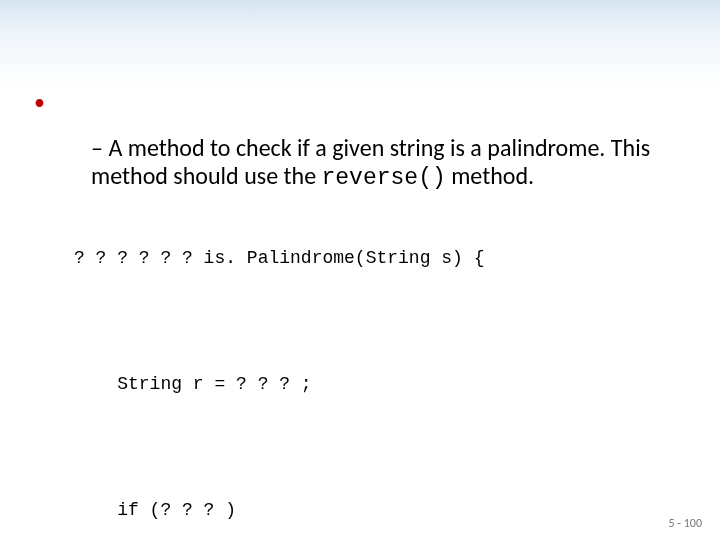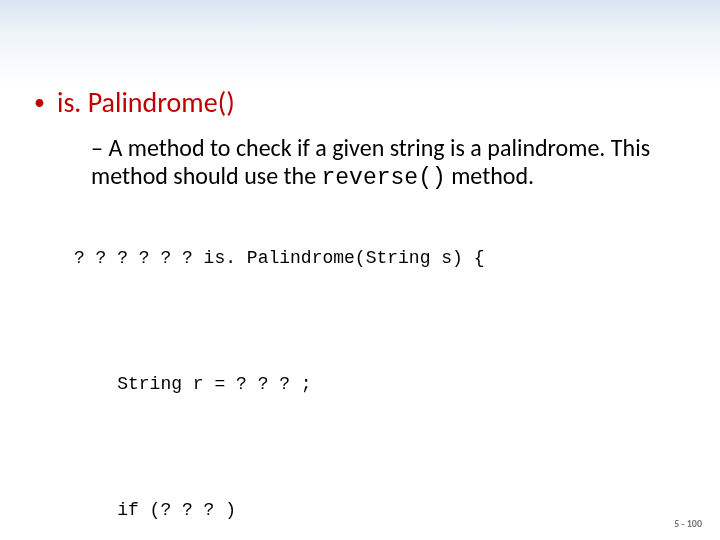--- a/index.html
+++ b/index.html
@@ -66,35 +66,33 @@
     line-height: 21px;
     color: #000;
     white-space: pre;
   }
   .code-line { display: block; }
   .blank { height: 21px; }
   .footer {
     position: absolute;
     right: 18px;
     bottom: 10px;
-    font-size: 10px;
+    font-size: 12px;
     color: #777;
-    font-weight: bold;
   }
 </style>
 </head>
 <body>
 
 <div class="slide">
 
   <div class="content">
 
     <div class="bullet-row">
       <span class="bullet-dot">•</span>
-      <span class="bullet-text">is. Palindrome()</span>
     </div>
 
     <div class="sub-row">
       <span class="sub-text">
         <span class="sub-dash">– </span><span>A method to check if a given string is a palindrome. This method should use the </span><span class="mono-inline">reverse()</span><span> method.</span>
       </span>
     </div>
 
     <div class="code-block">
       <span class="code-line">? ? ? ? ? ? is. Palindrome(String s) {</span>

